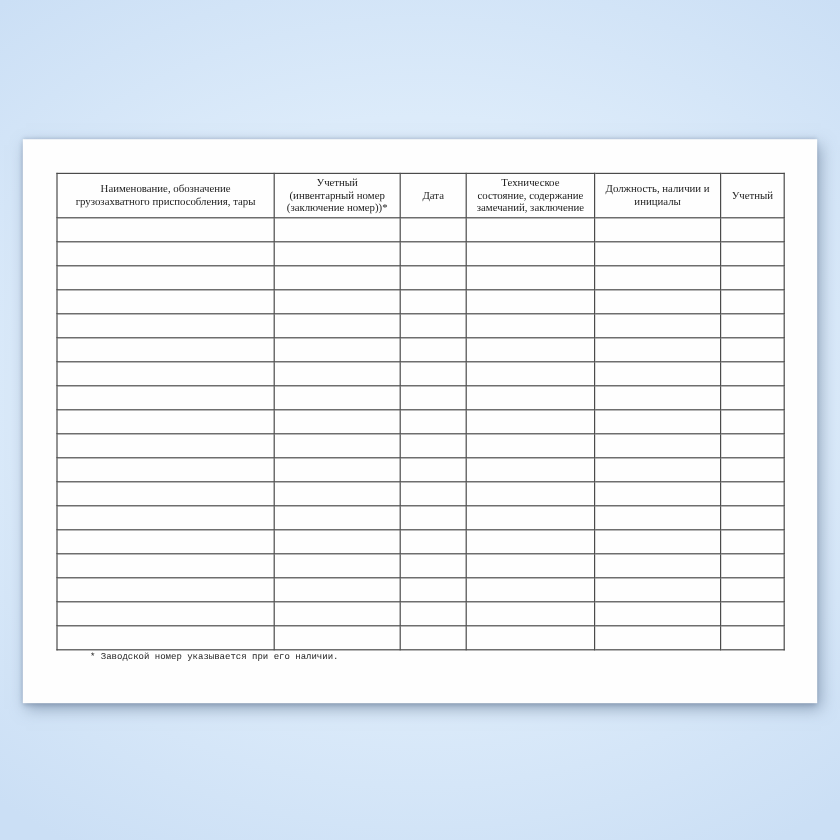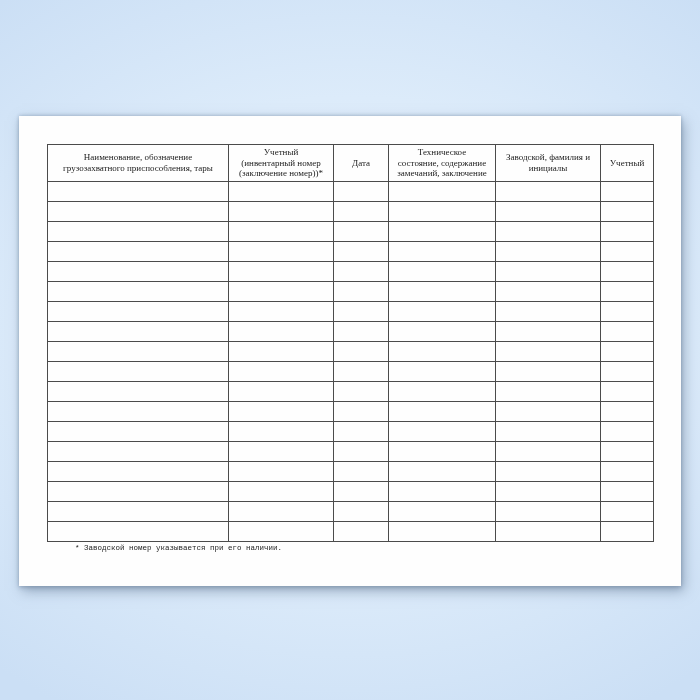--- a/index.html
+++ b/index.html
@@ -72,21 +72,21 @@
         <tr>
           <th>Наименование, обозначение
 грузозахватного приспособления, тары</th>
           <th>Учетный
 (инвентарный номер
 (заключение номер))*</th>
           <th>Дата</th>
           <th>Техническое
 состояние, содержание
 замечаний, заключение</th>
-          <th>Заводской, фамилия и
+          <th>Должность, наличии и
 инициалы</th>
           <th>Учетный</th>
         </tr>
       </thead>
       <tbody>
           <tr>
             <td></td>
             <td></td>
             <td></td>
             <td></td>

